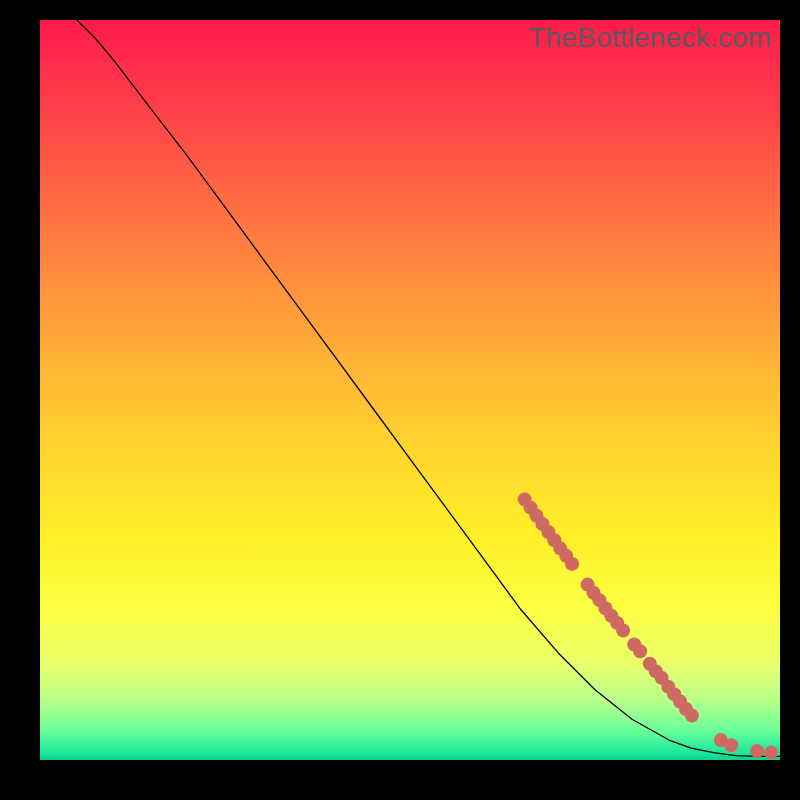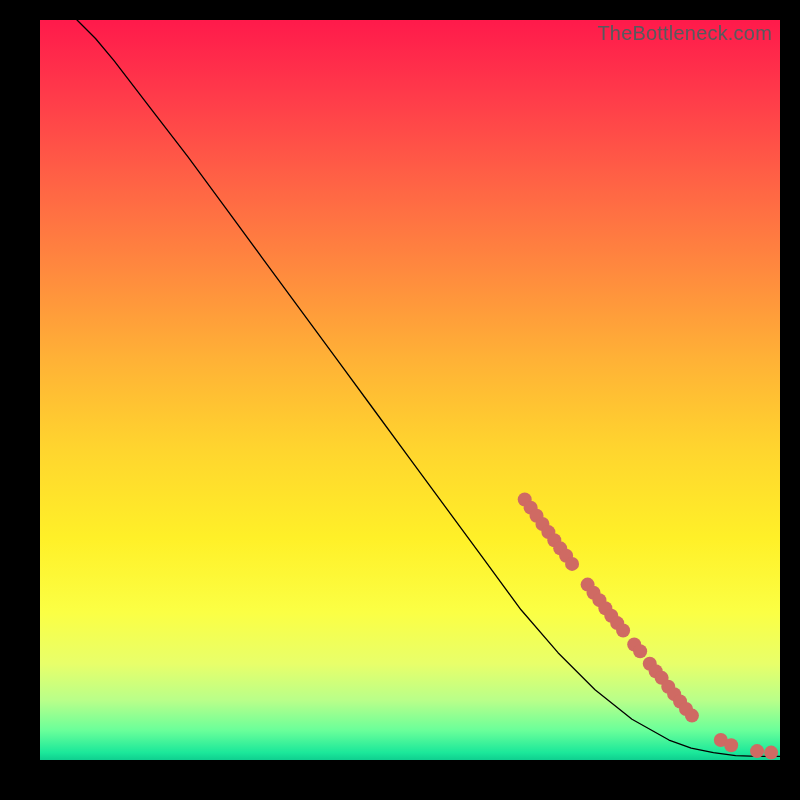--- a/index.html
+++ b/index.html
@@ -38,21 +38,21 @@
       #6aff9a 96%,
       #1be89a 99%,
       #0fcf8f 100%
     );
   }
   .watermark {
     position: absolute;
     top: 2px;
     right: 8px;
     color: #555a5e;
-    font-size: 20px;
+    font-size: 28px;
     font-weight: 500;
     letter-spacing: 0.2px;
     pointer-events: none;
   }
   svg.overlay {
     position: absolute;
     left: 0;
     top: 0;
     width: 740px;
     height: 740px;

